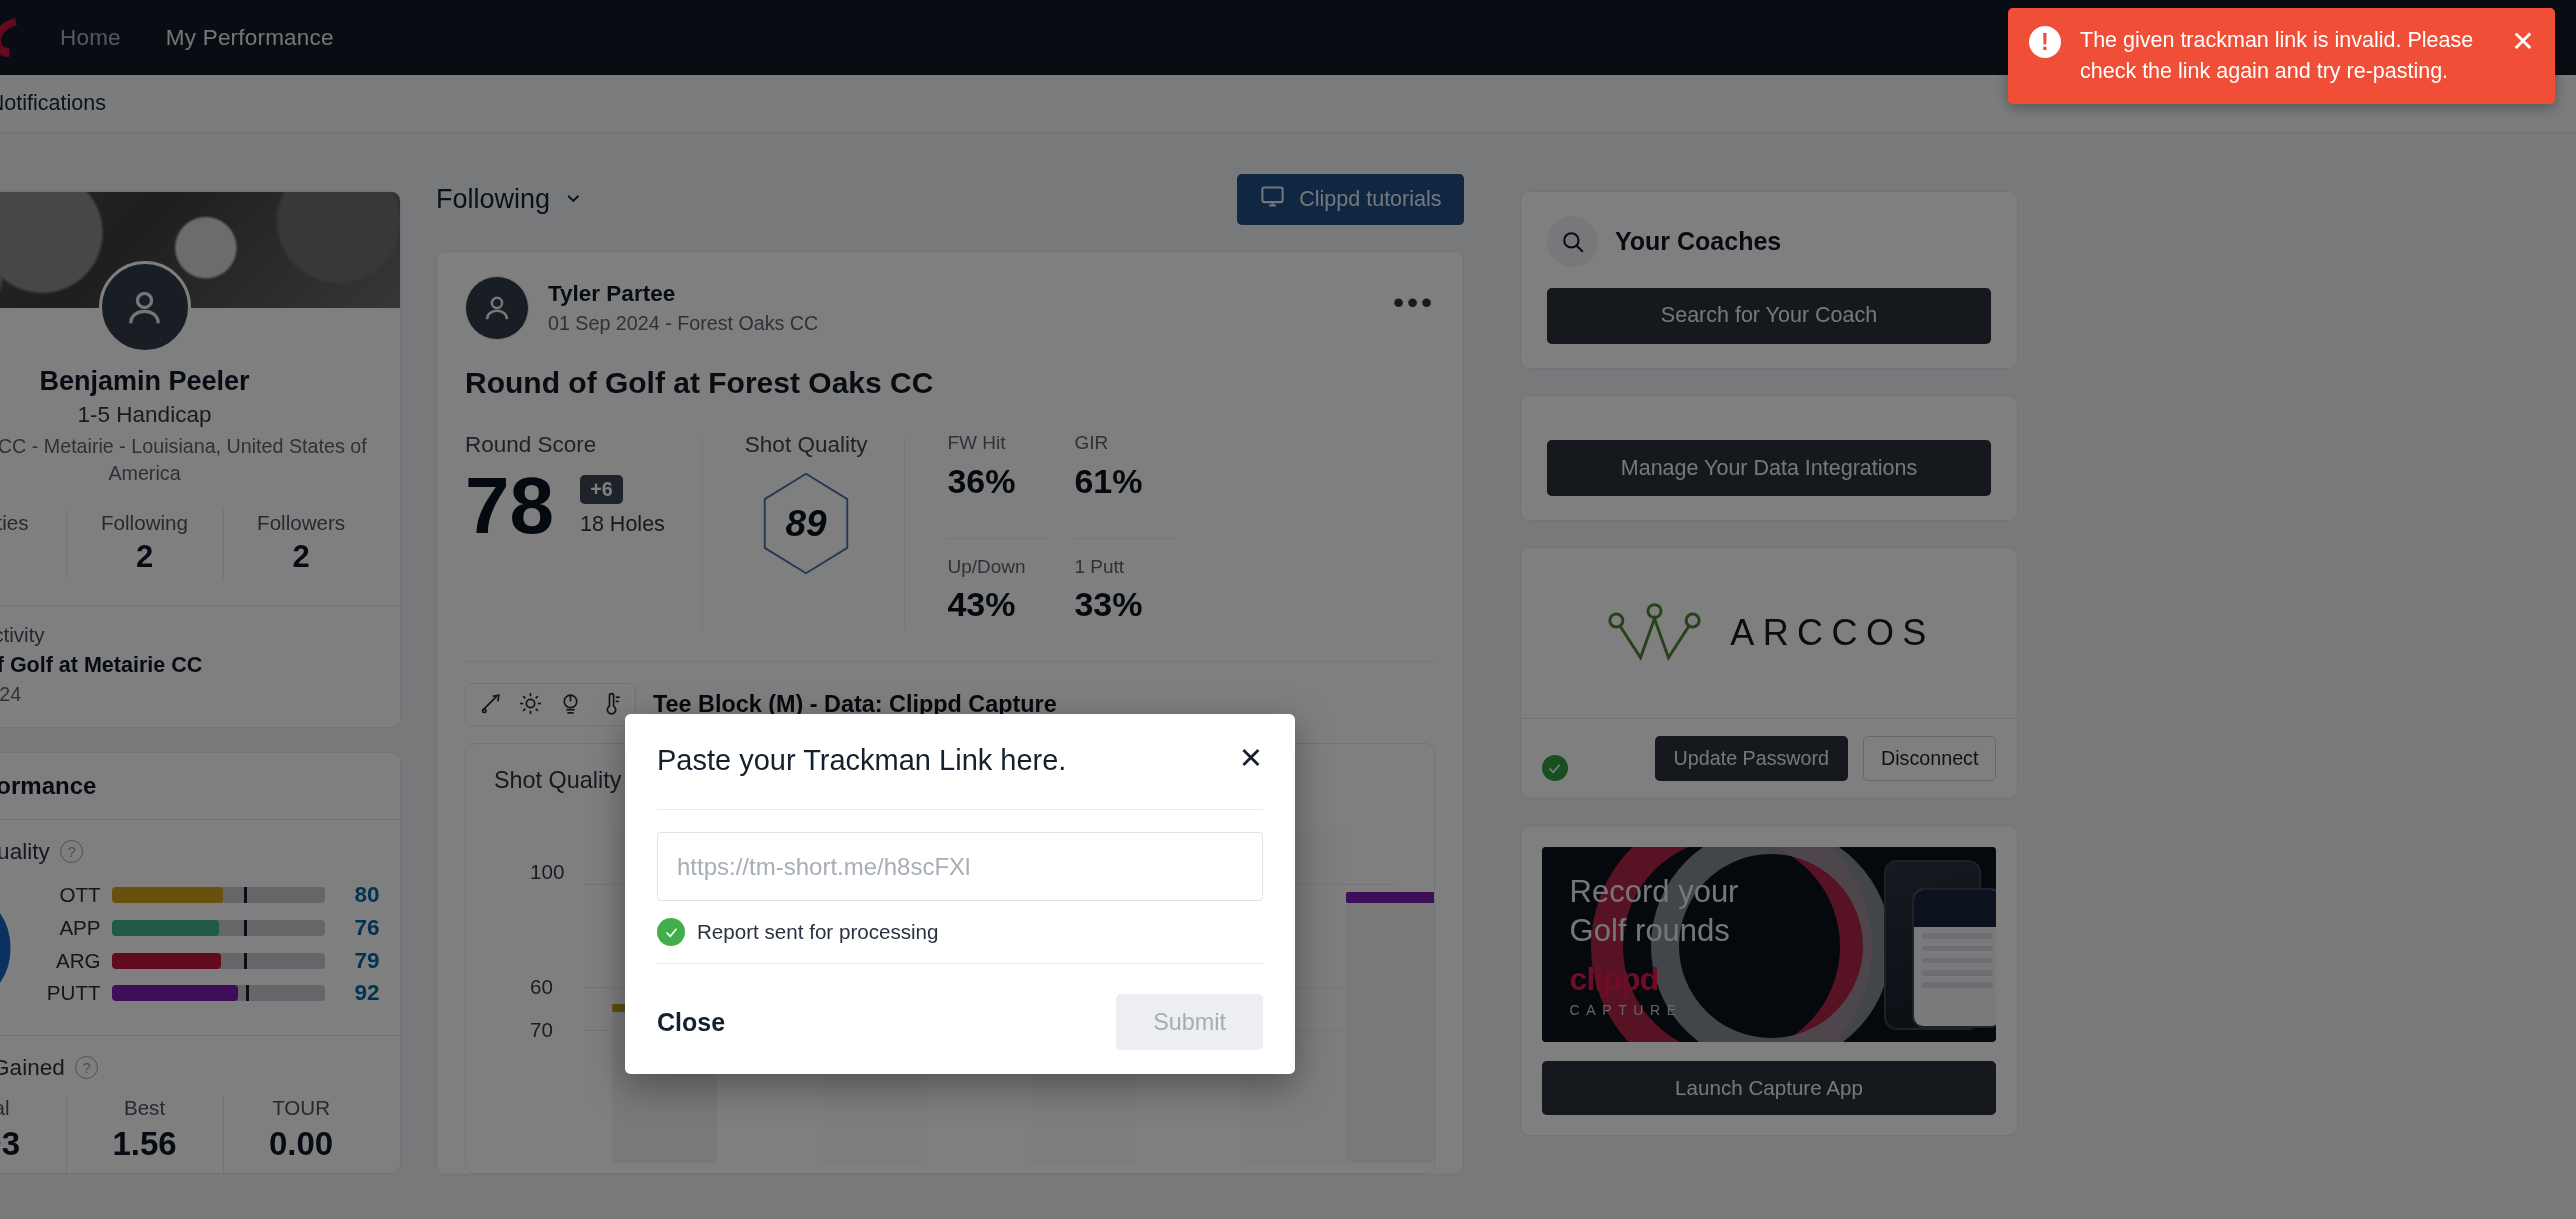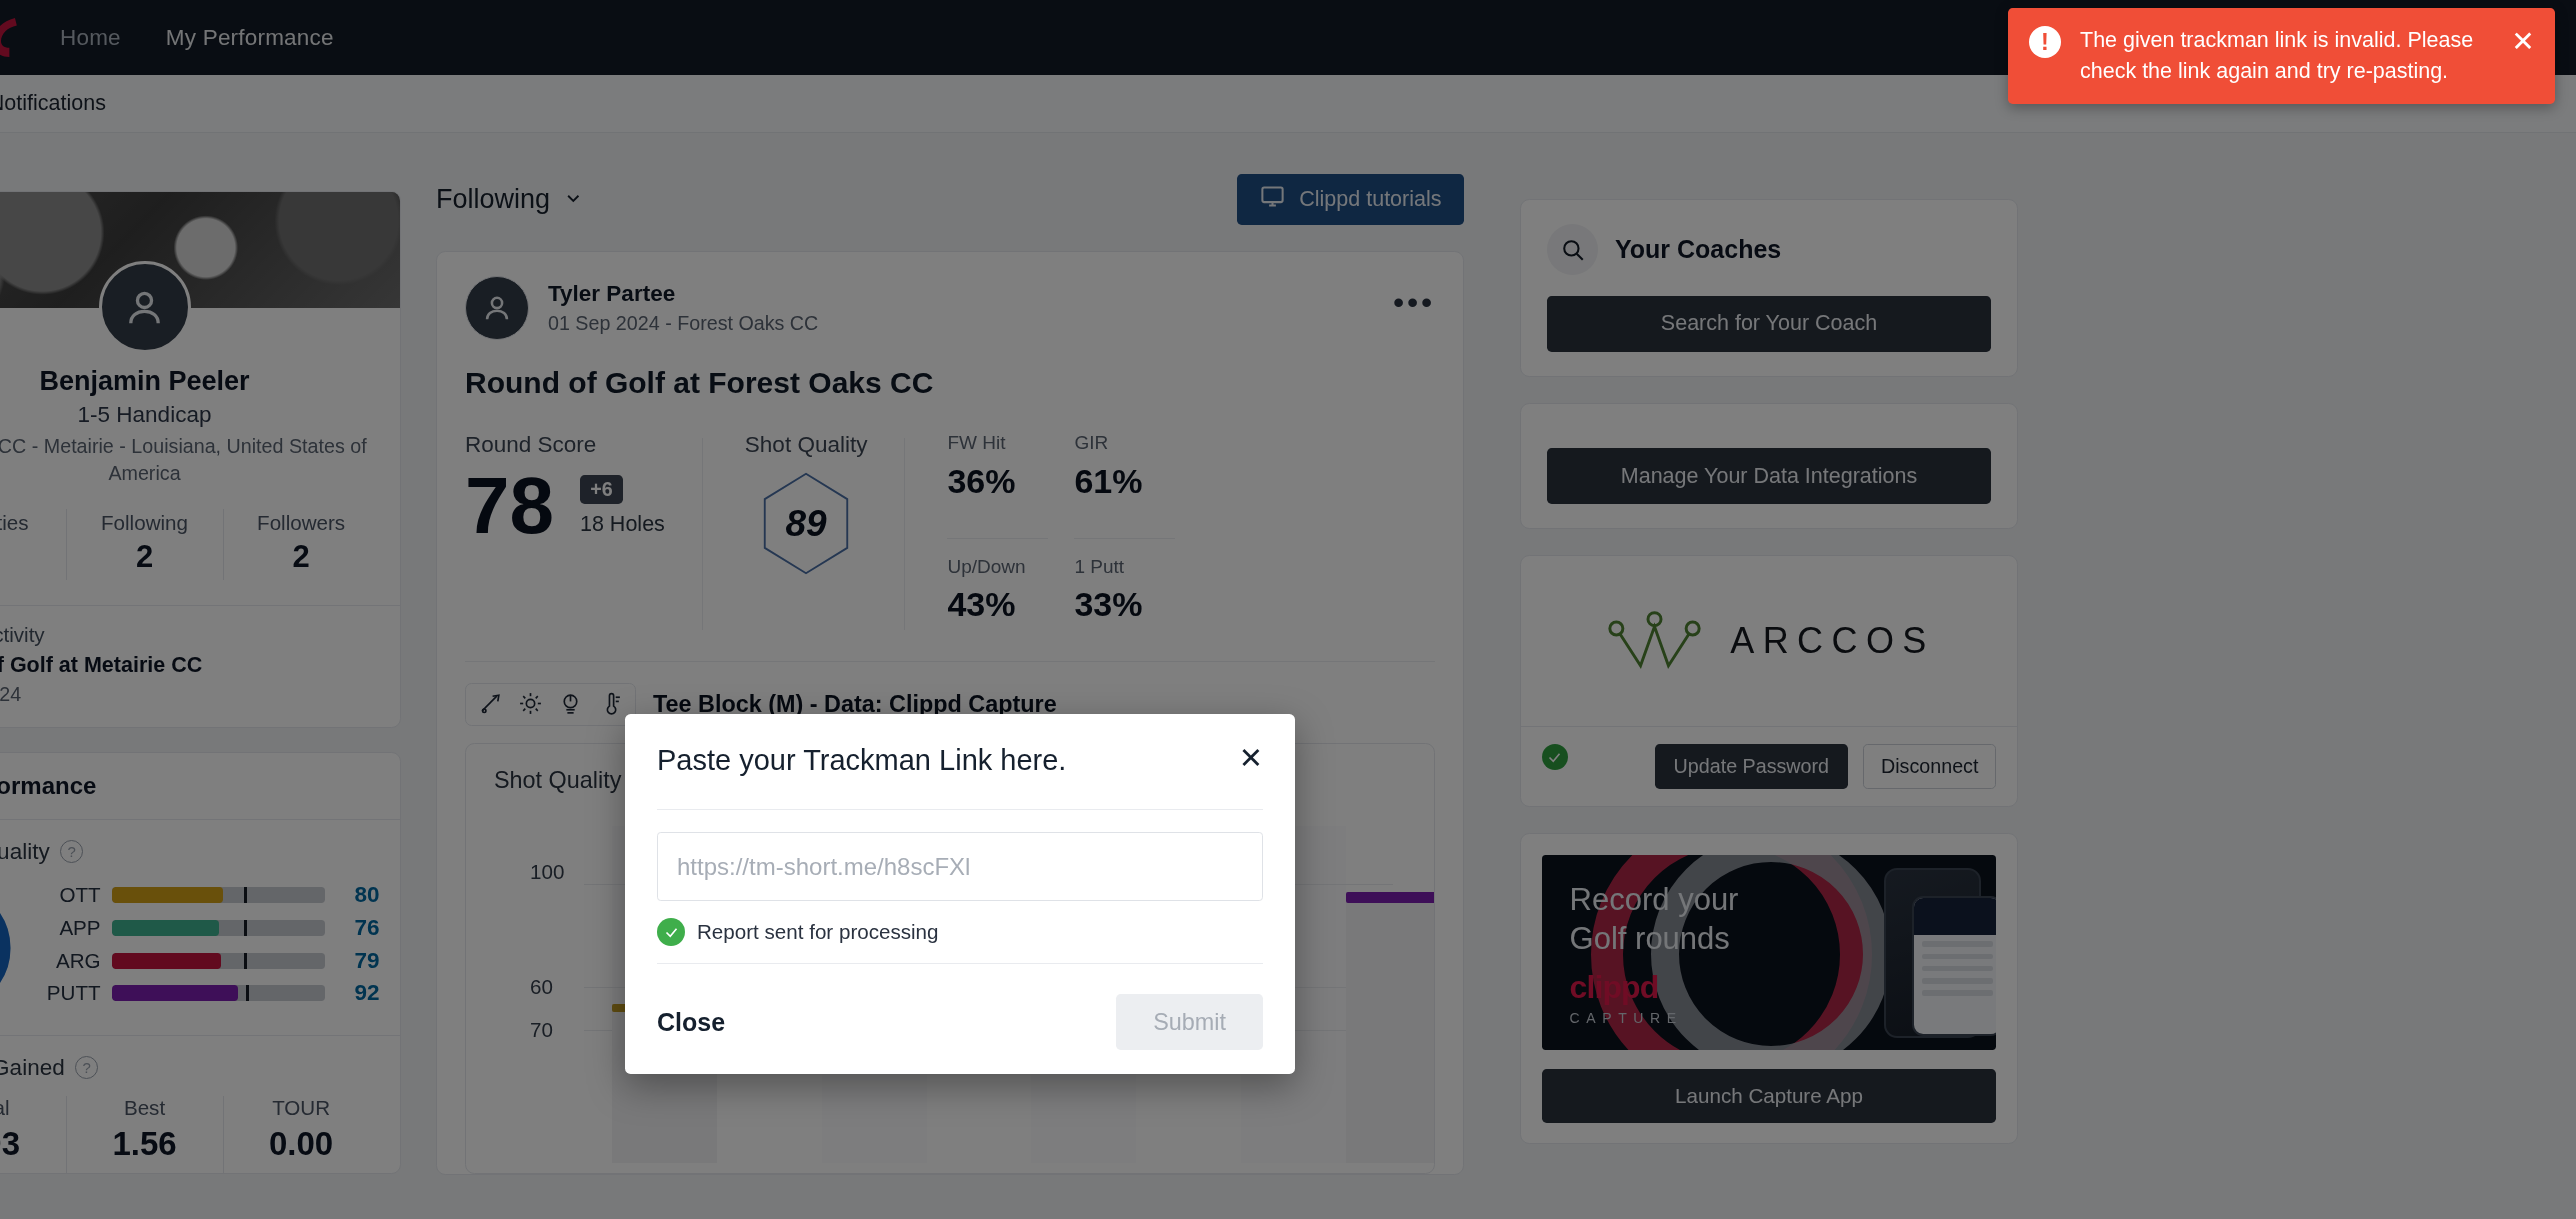--- a/index.html
+++ b/index.html
@@ -154,35 +154,35 @@
   .chart-card { margin-top:17px; background:#fff; border:0.9px solid #e4e7ec; border-radius:9.4px; padding:22.5px 28px 0; height:431px; position:relative; overflow:hidden; }
   .chart-title { font-size:23.4px; color:#2b3441; }
   .plot { position:relative; margin-top:32px; height:337px; }
   .gridline { position:absolute; left:90px; right:13px; height:0.9px; background:#e8eaee; }
   .ytick { position:absolute; left:36px; font-size:20.6px; color:#333d4b; transform:translateY(-50%); }
   .band { position:absolute; top:0; bottom:0; background:#fafbfc; }
   .bar-col { position:absolute; bottom:0; }
   .bar-cap { position:absolute; left:0; right:0; height:8.4px; border-radius:1.9px; }
 
   
-  .right-col { position:absolute; left:1520px; top:66px; width:498px; }
+  .right-col { position:absolute; left:1520px; top:58px; width:498px; }
   .rc { background:#fff; border:0.9px solid #e4e7ec; border-radius:9.4px; padding:24px 26px; margin-bottom:26px; }
   .rc-head { display:flex; align-items:center; gap:17px; }
   .rc-ico { width:51px; height:51px; border-radius:50%; background:#f0f1f4; display:flex; align-items:center; justify-content:center; }
   .rc-ico svg { width:26px; height:26px; stroke:#131b26; fill:none; stroke-width:1.9; }
   .rc-title { font-size:25px; font-weight:700; color:#0e1726; }
   .rc-btn {
     margin-top:20.6px; width:100%; height:56px; background:#2a323d; color:#eceff3;
     border:none; border-radius:4.7px; font-size:21.5px; cursor:pointer;
     font-family:"Liberation Sans", sans-serif;
   }
   .arccos-card { padding:0; overflow:hidden; }
   .arccos-logo { height:170px; display:flex; align-items:center; justify-content:center; gap:24px; }
   .arccos-word { font-size:36px; letter-spacing:8.4px; color:#14181f; }
-  .arccos-foot { border-top:0.9px solid #e7e9ee; padding:17px 20.6px; display:flex; align-items:flex-start; gap:15px; }
+  .arccos-foot { border-top:0.9px solid #e7e9ee; padding:17px 20.6px; display:flex; align-items:flex-end; gap:15px; }
   .okdot { width:26px; height:26px; border-radius:50%; background:#2e9e3f; display:flex; align-items:center; justify-content:center; }
   .okdot svg { width:15px; height:15px; stroke:#fff; stroke-width:2.6; fill:none; }
   .btn-dark { margin-left:auto; background:#2a323d; color:#eceff3; border:none; border-radius:4.7px; height:45px; padding:0 19px; font-size:19.7px; cursor:pointer; font-family:"Liberation Sans", sans-serif; }
   .btn-ghost { background:#fff; color:#1c2430; border:0.9px solid #ccd1d9; border-radius:4.7px; height:45px; padding:0 17px; font-size:19.7px; cursor:pointer; font-family:"Liberation Sans", sans-serif; }
 
   .promo-card { padding:20.6px; }
   .promo-img {
     height:195px; border-radius:3.7px; position:relative; overflow:hidden;
     background:#0b121c;
   }

